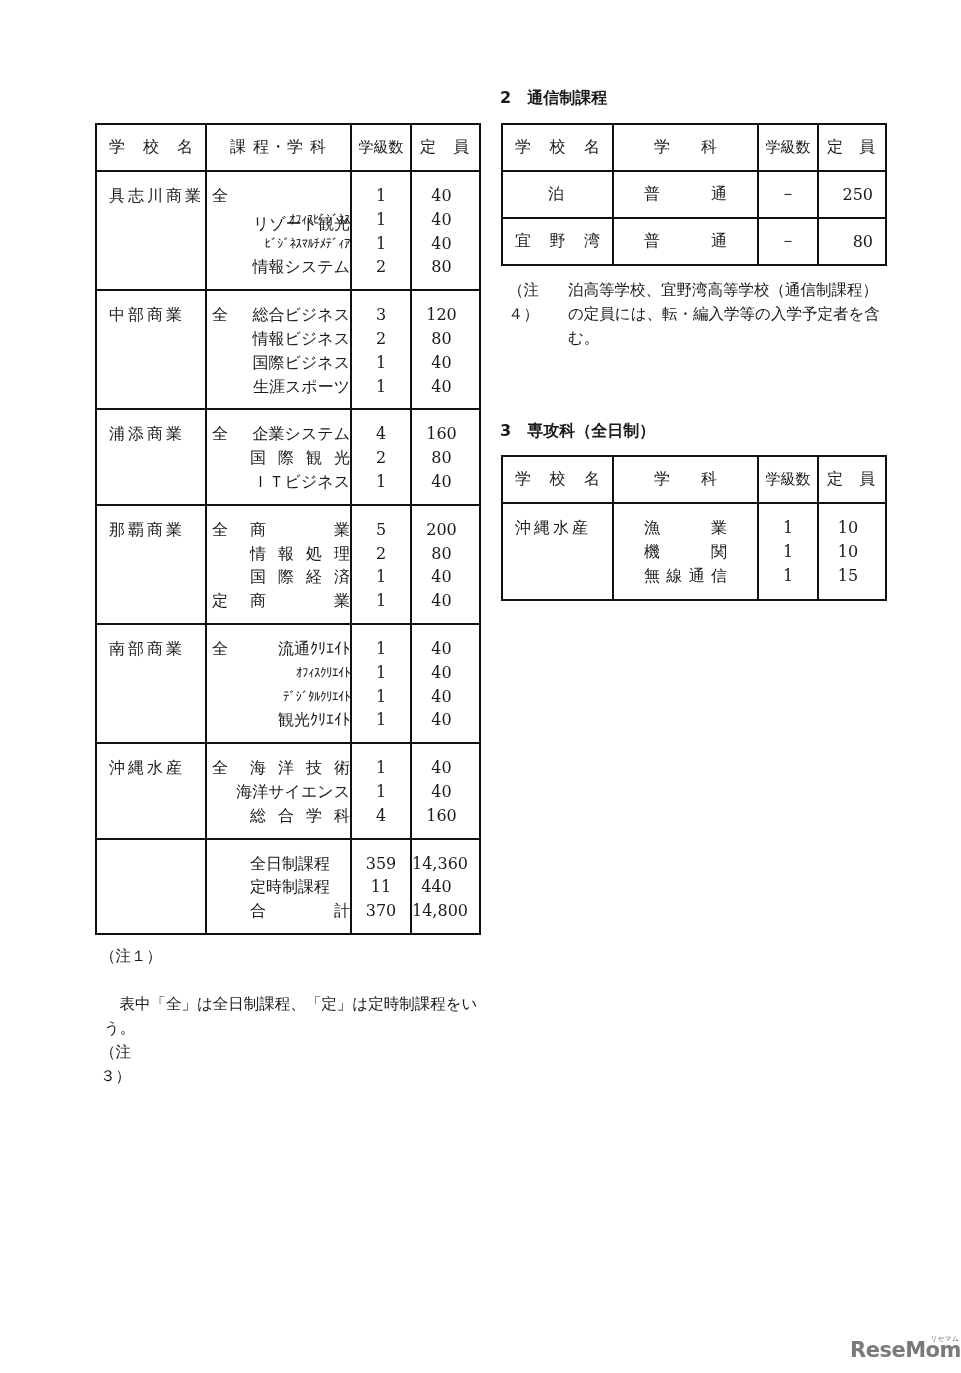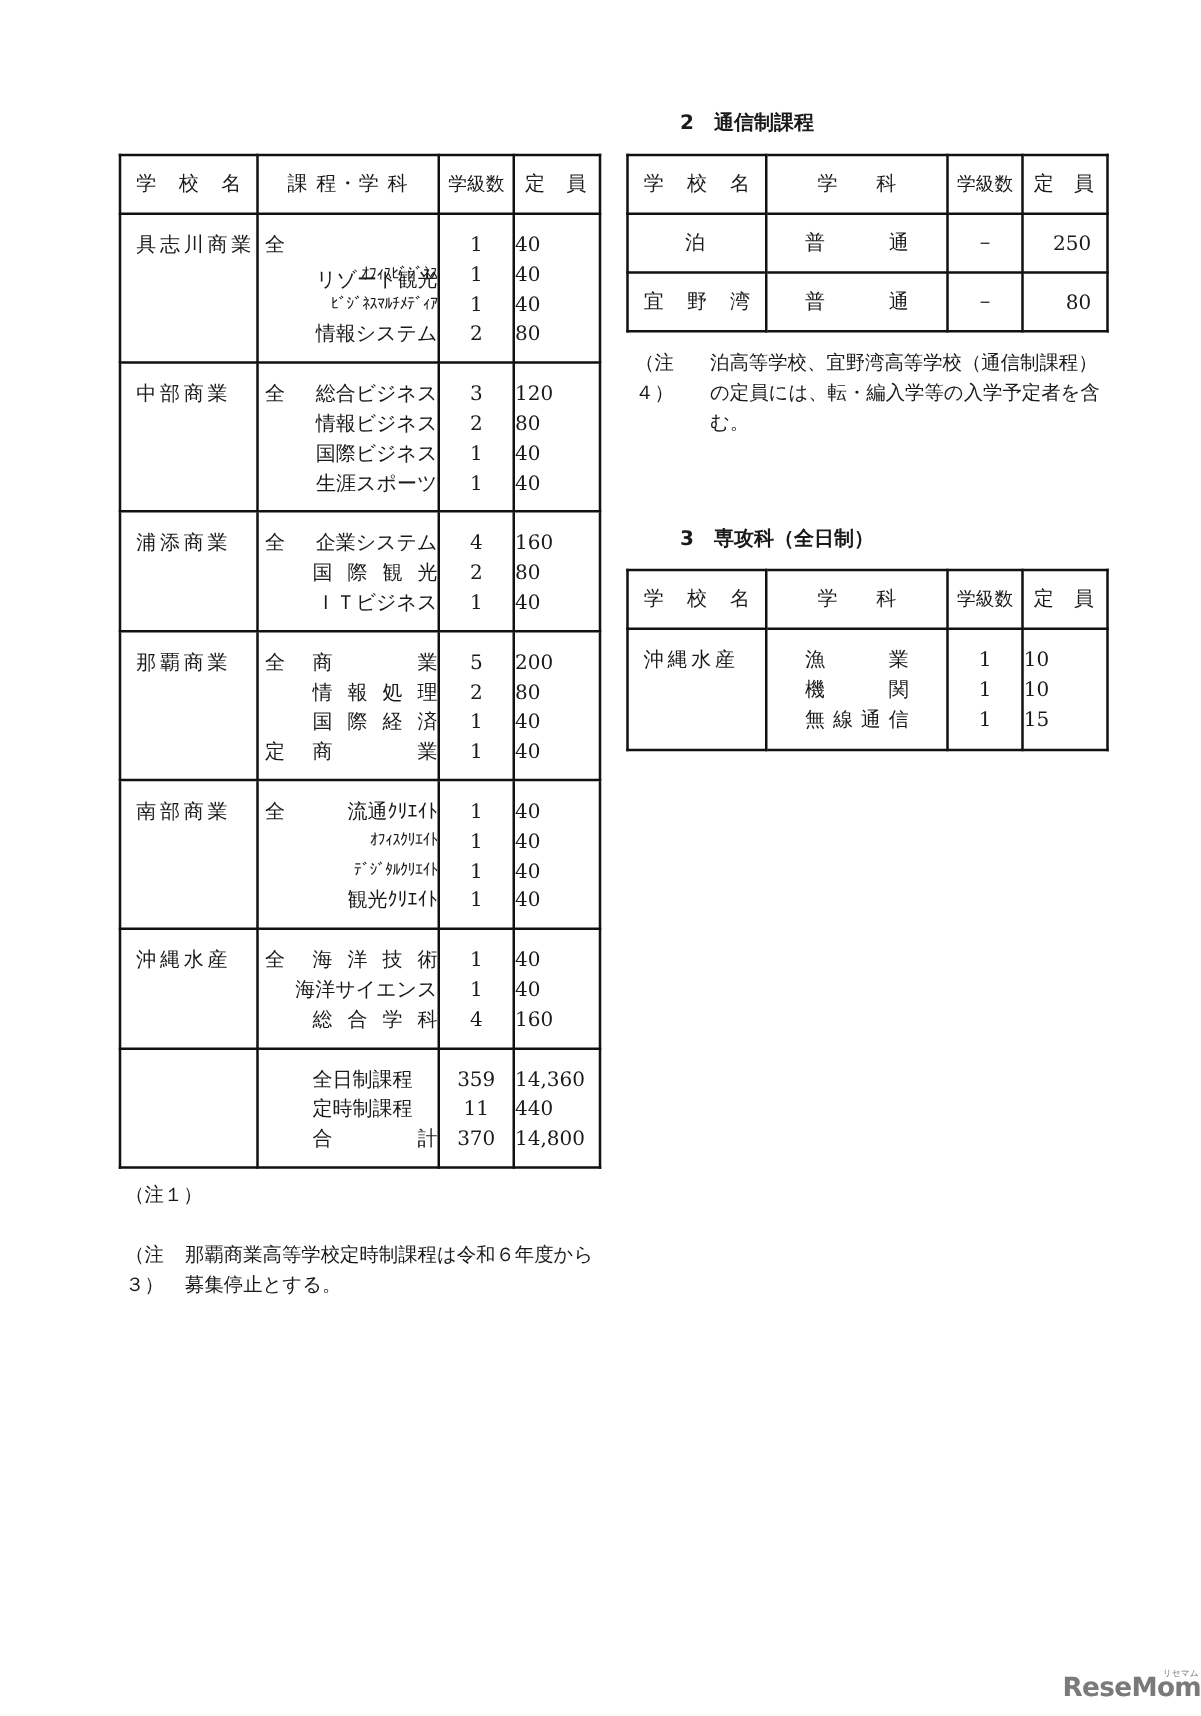--- a/index.html
+++ b/index.html
@@ -11,22 +11,22 @@
   table.grid th { height: 45px; vertical-align: middle; font-size: 16px; }
   .hdr-spread { display: flex; justify-content: space-between; padding: 0 12px; }
   .cell-lines { padding-top: 12px; padding-bottom: 10px; }
   .line { height: 23.8px; line-height: 23.8px; font-size: 16px; white-space: nowrap; }
   .school { padding-left: 12px; letter-spacing: 3px; }
   .course { display: flex; }
   .course .kind { width: 38px; padding-left: 5px; }
   .course .dept { width: 100px; display: flex; justify-content: space-between; }
   .course .dept.small { font-size: 13px; letter-spacing: -0.5px; justify-content: flex-end; }
   .num-c { text-align: center; }
-  .num-r { text-align: left; padding-right: 8px; }
-  .sec-title { font-family: "DejaVu Sans", "Liberation Sans", sans-serif; font-weight: bold; font-size: 16px; margin-left: 44px; }
+  .num-r { text-align: center; padding-right: 8px; }
+  .sec-title { font-family: "DejaVu Sans", "Liberation Sans", sans-serif; font-weight: bold; font-size: 16px; }
   .note { font-size: 15.5px; line-height: 24px; }
   .note .lead { display: inline-block; }
   .logo { font-family: "DejaVu Sans", "Liberation Sans", sans-serif; font-weight: bold; color: #7a7a7a; font-size: 21px; letter-spacing: -0.5px; }
   .logo small { font-size: 7px; position: absolute; top: -4px; right: 2px; letter-spacing: 0; font-weight: normal; }
 </style>
 </head>
 <body>
 
 <table class="grid" id="t1" style="left:95px; top:123px; width:384px;">
   <colgroup>
@@ -393,24 +393,24 @@
             <div class="line">14,800</div>
           </div>
         </td>
       </tr>
     </tbody>
 </table>
 
 <div class="abs note" id="notes-left" style="left:100px; top:944px; width:385px;">
     <div style="display: flex; flex-direction: column;">
       <span class="lead" style="flex: 0 0 48px;">（注１）</span>
+      <span style="padding-left: 4px;">　表中「全」は全日制課程、「定」は定時制課程をいう。</span>
     </div>
     <div style="display: flex;">
       <span class="lead" style="flex: 0 0 48px;">（注３）</span>
-      <span>那覇商業高等学校定時制課程は令和６年度から募集停止とする。</span>
     </div>
   </div>
 
 <div class="abs sec-title" style="left:500px; top:88px;">2　通信制課程</div>
 <table class="grid" id="t2" style="left:501px; top:123px; width:384px;">
   <colgroup>
       <col style="width:111px">
       <col style="width:145px">
       <col style="width:60px">
       <col style="width:68px">

